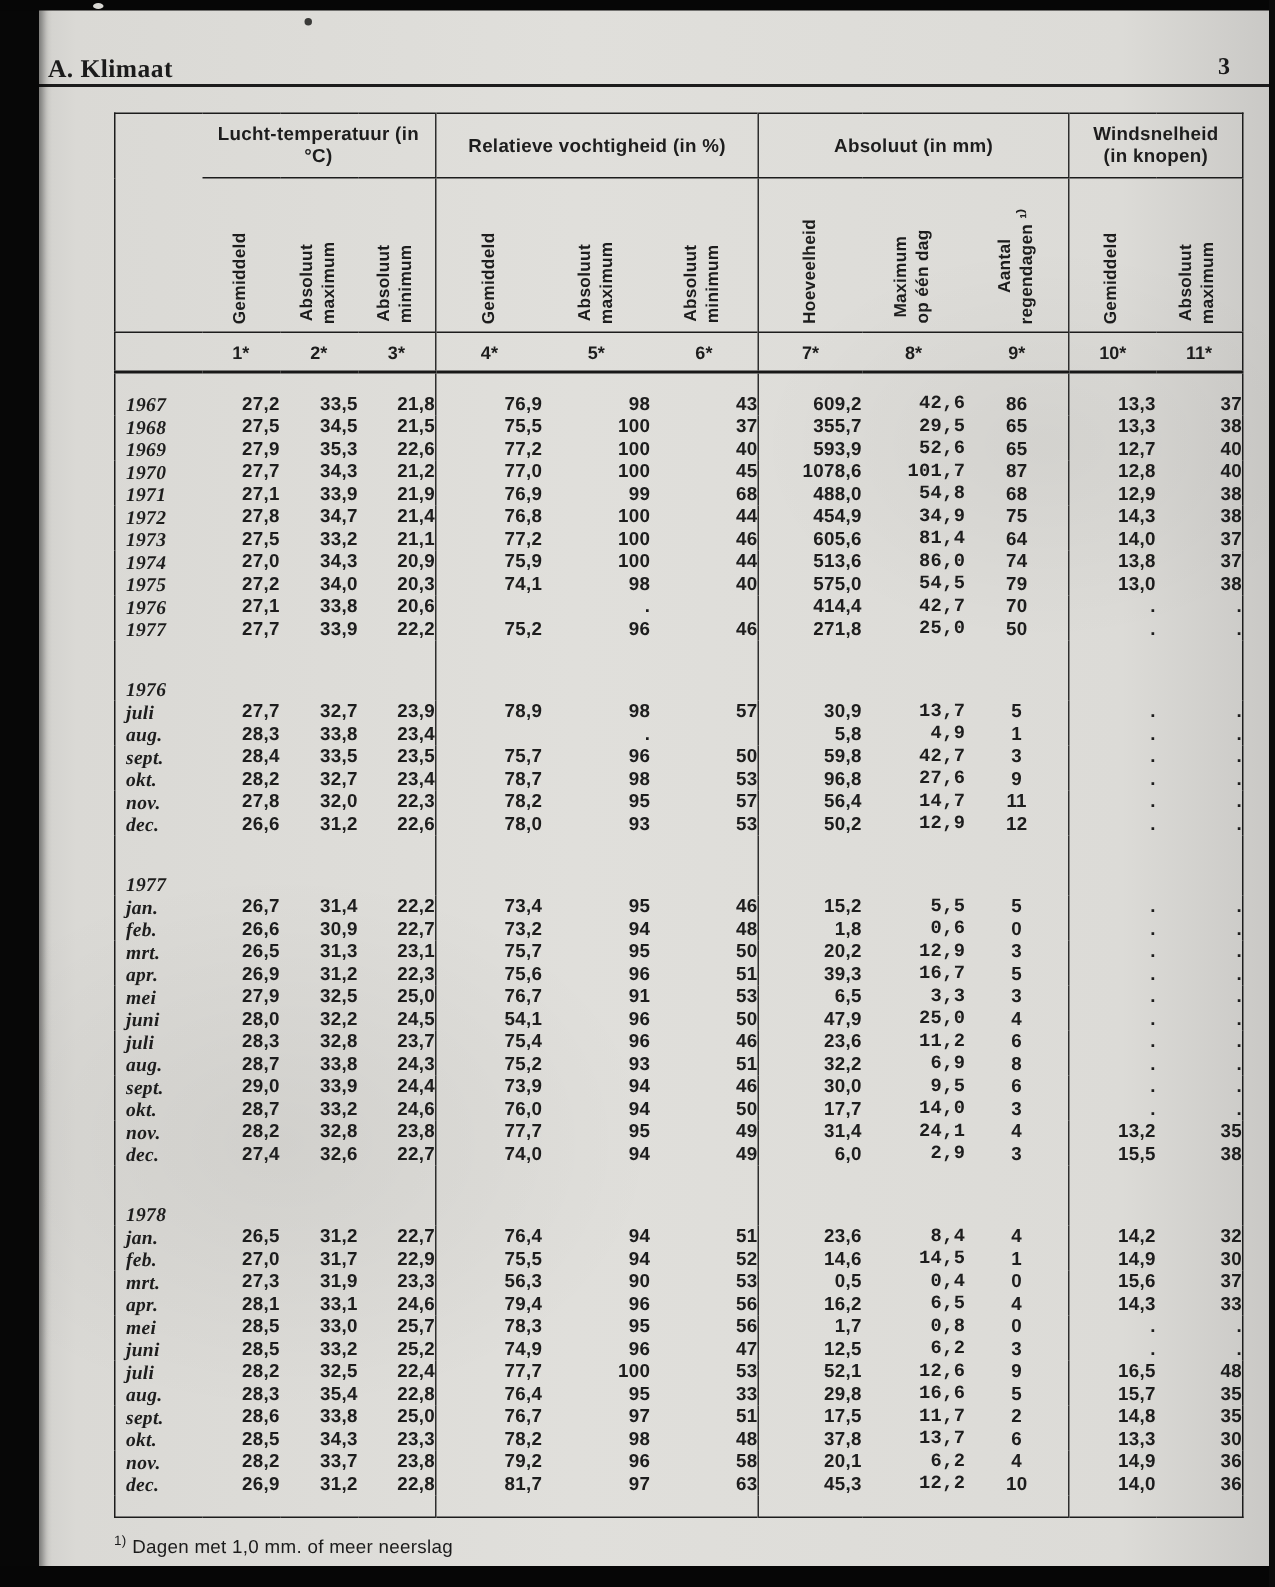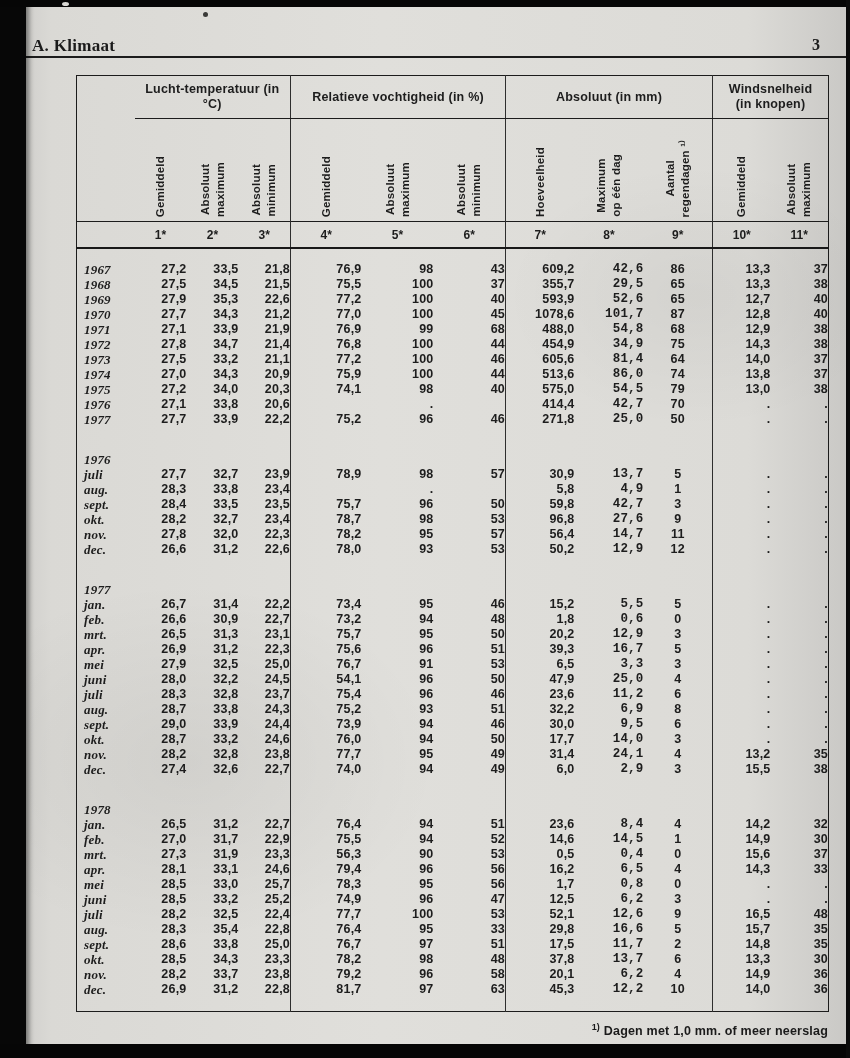--- a/index.html
+++ b/index.html
@@ -38,21 +38,21 @@
   tbody td.stub{text-align:left;padding-left:7px;font-family:"Liberation Serif",serif;font-style:italic;font-size:13px;font-weight:700;}
   tbody td.yearhead{font-size:13px;}
   tr.spacer td{height:13px;}
   tr.spacer.lg td{height:25px;}
   tr.spacer.end td{height:14px;}
   .c1{padding-right:12px;}.c2{padding-right:13px;}.c3{padding-right:13px;}
   .c4{padding-right:26px;}.c5{padding-right:30px;}.c6{padding-right:28px;}
   .c7{padding-right:10px;}.c8{padding-right:18px;font-family:Liberation Mono, monospace;}.c9{padding-right:26px;text-align:center;}
   .c10{padding-right:12px;}.c11{padding-right:18px;}
 
-  .footnote{position:absolute;left:76px;top:1022px;width:752px;text-align:right;font-size:12.5px;font-weight:700;letter-spacing:0.2px;}
+  .footnote{position:absolute;left:76px;top:1022px;width:752px;text-align:left;font-size:12.5px;font-weight:400;letter-spacing:0.2px;}
   .footnote sup{font-size:9px;}
 </style>
 </head>
 <body>
 
 <div class="page">
   <div class="hdr-left">A.  Klimaat</div>
   <div class="hdr-right">3</div>
   <div class="hdr-rule"></div>
 

